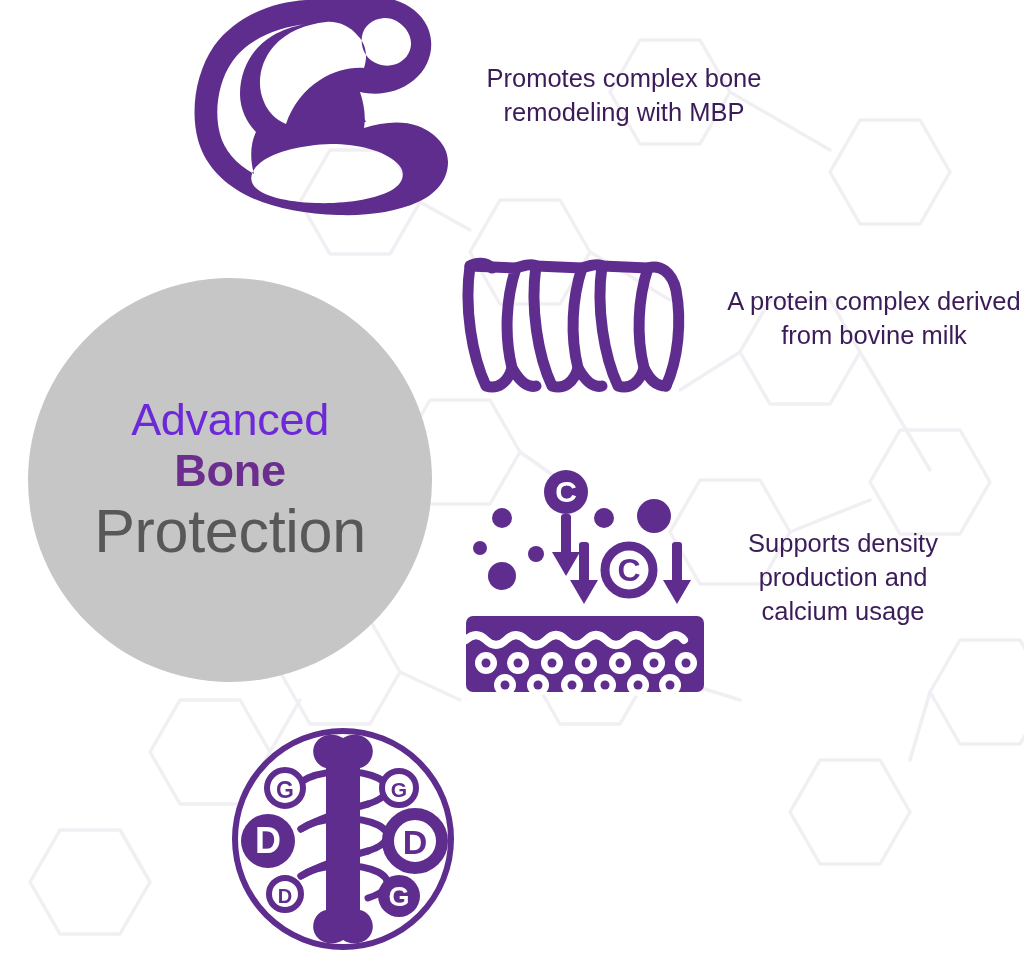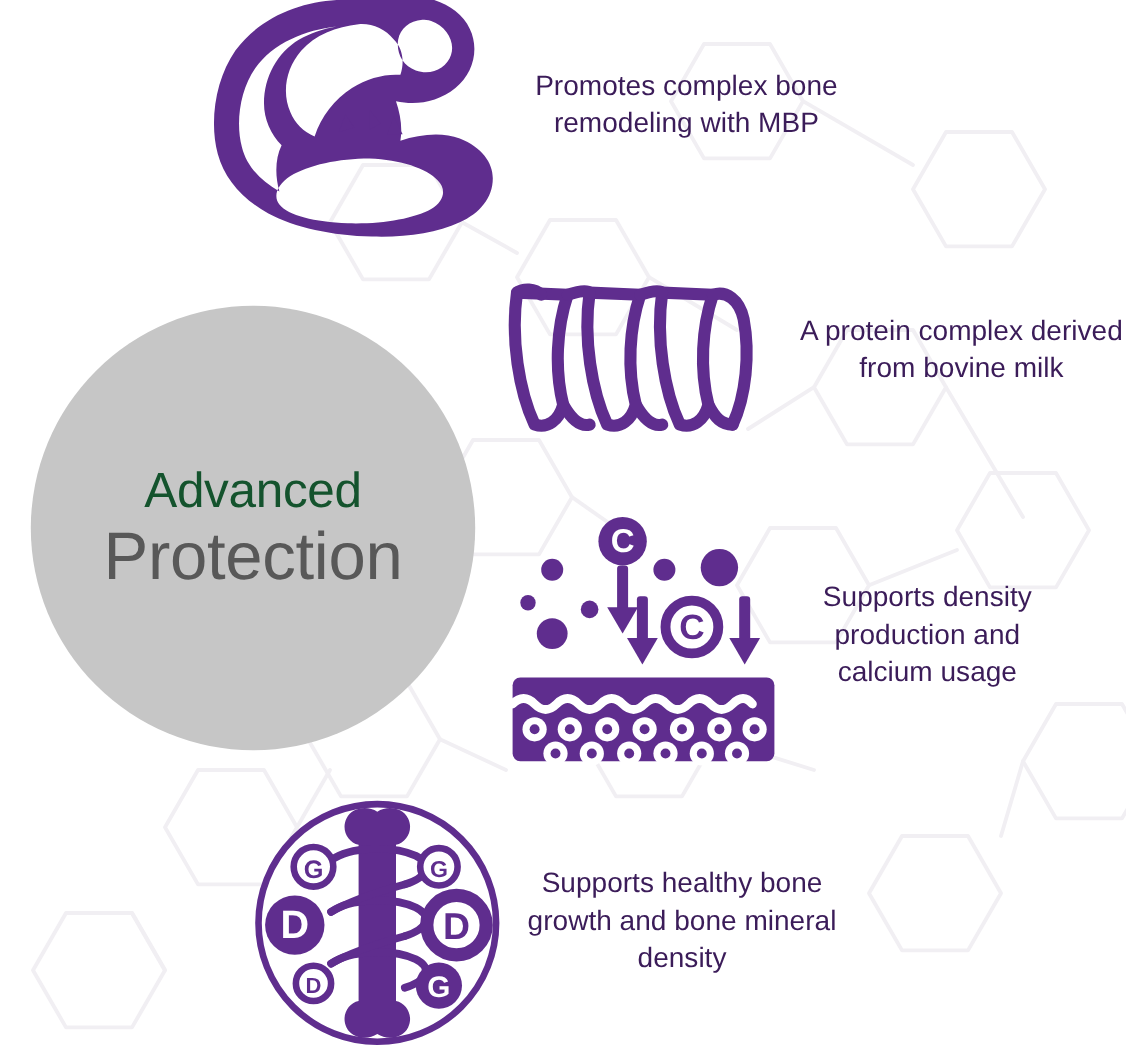--- a/index.html
+++ b/index.html
@@ -35,21 +35,21 @@
     background: #c6c6c6;
     display: flex;
     flex-direction: column;
     align-items: center;
     justify-content: center;
     text-align: center;
     line-height: 1.14;
   }
   #hero-line-1 {
     font-size: 45px;
-    color: #14532d;
+    color: #6d28d9;
     font-weight: 400;
     letter-spacing: -0.3px;
   }
   #hero-line-2 {
     font-size: 45px;
     color: #6b2d8e;
     font-weight: 700;
     letter-spacing: -0.3px;
   }
   #hero-line-3 {
@@ -112,20 +112,21 @@
       <line x1="400" y1="672" x2="460" y2="700"></line>
       <line x1="260" y1="522" x2="330" y2="560"></line>
       <line x1="520" y1="452" x2="560" y2="480"></line>
       <line x1="930" y1="692" x2="910" y2="760"></line>
       <line x1="740" y1="352" x2="680" y2="390"></line>
     </g>
   </svg>
 
   <div id="hero-circle">
     <div id="hero-line-1">Advanced</div>
+    <div id="hero-line-2">Bone</div>
     <div id="hero-line-3">Protection</div>
   </div>
 
   <div class="icon-wrap" id="icon-bicep">
     <svg viewBox="0 0 270 222" width="270" height="222" xmlns="http://www.w3.org/2000/svg">
       <g fill="#5F2D8E">
 
         <path fill-rule="evenodd" d="
           M 120 6
           C 160 -4 205 -2 228 16
@@ -334,15 +335,14 @@
       <g>
         <circle cx="171" cy="172" r="21" fill="#5F2D8E"></circle>
         <text x="171" y="182" text-anchor="middle" font-family="Liberation Sans, sans-serif" font-size="27" font-weight="bold" fill="#ffffff">G</text>
       </g>
     </svg>
   </div>
 
   <div class="feature-text" id="feature-text-0">Promotes complex bone remodeling with MBP</div>
   <div class="feature-text" id="feature-text-1">A protein complex derived from bovine milk</div>
   <div class="feature-text" id="feature-text-2">Supports density production and calcium usage</div>
-  <div class="feature-text" id="feature-text-3">Supports healthy bone growth and bone mineral density</div>
 
 </div>
 
 </body></html>

